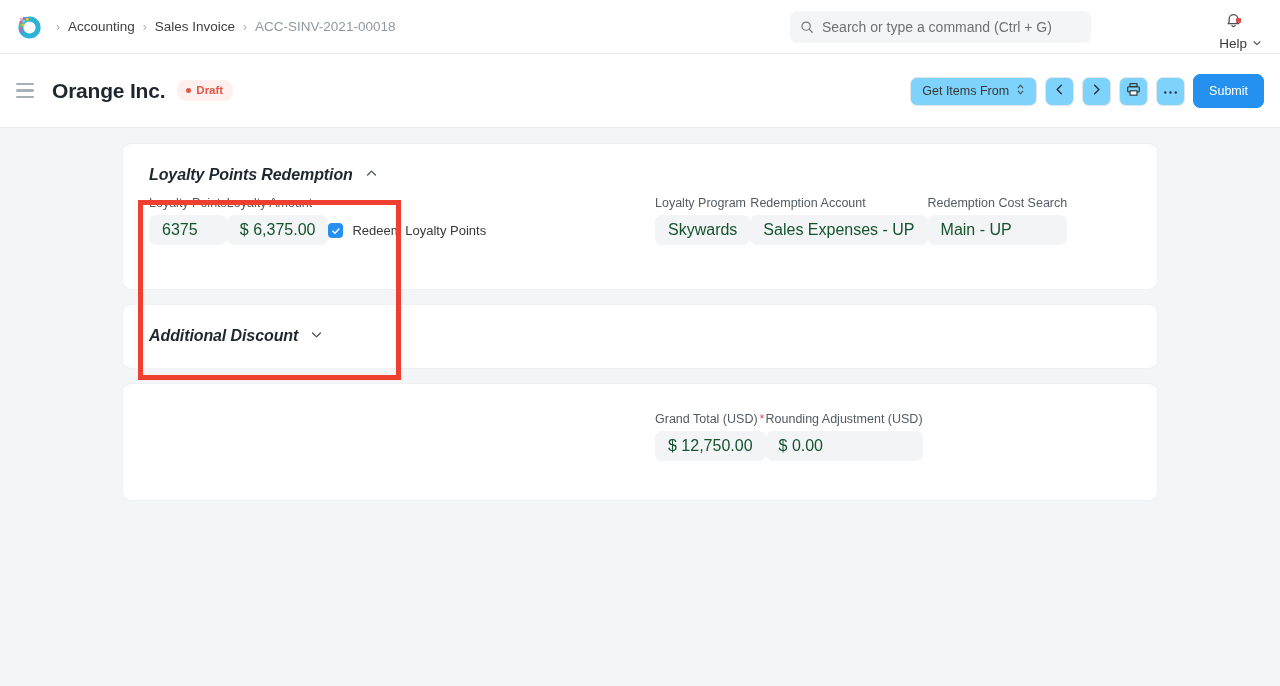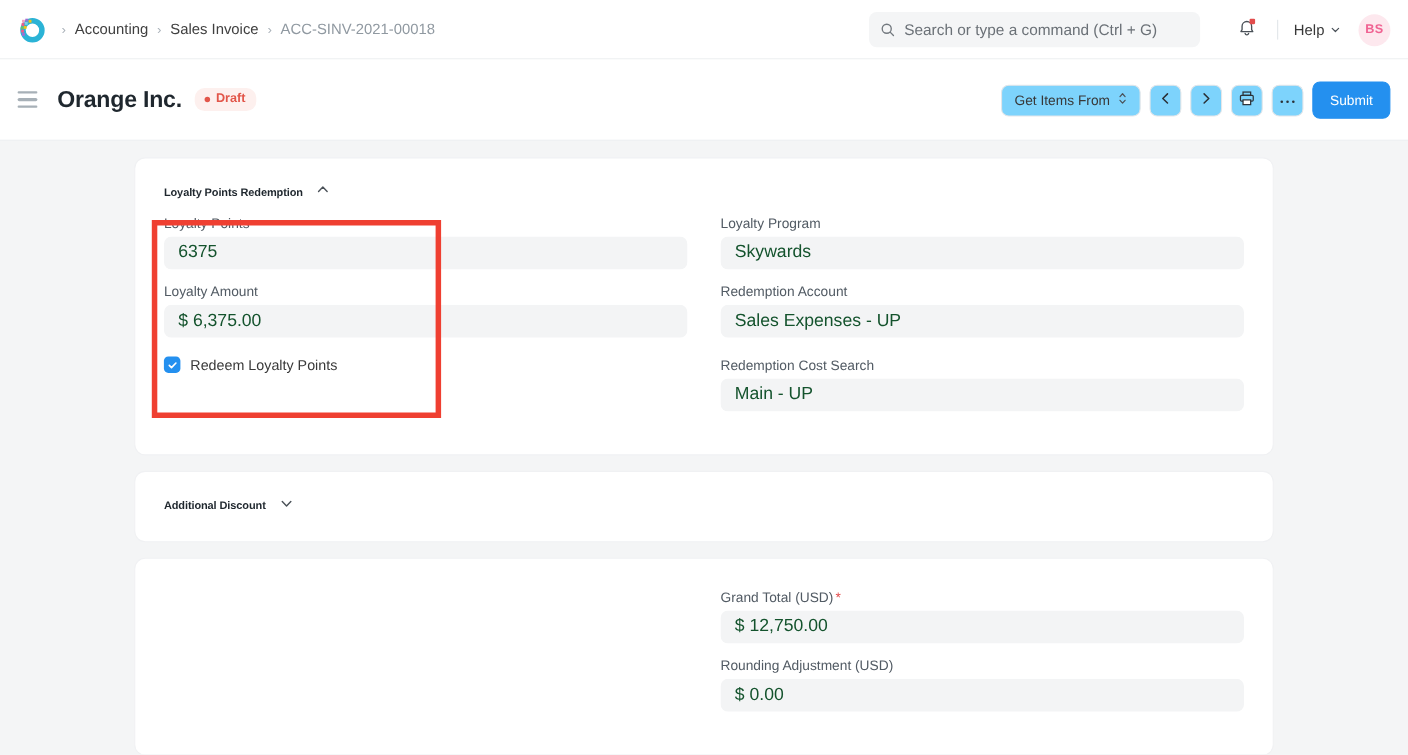--- a/index.html
+++ b/index.html
@@ -51,22 +51,22 @@
   .search-ico { flex: 0 0 auto; margin-right: 8px; display: flex; }
   .search-input {
     border: 0; outline: 0; background: transparent;
     font-family: inherit; font-size: 14px;
     color: #383838; width: 100%;
   }
   .search-input::placeholder { color: #6b7177; }
 
   .nav-right {
     position: absolute;
-    right: 16px; top: 0; height: 54px;
-    display: flex; align-items: center; gap: 0;
+    right: 16px; top: 12px; height: 54px;
+    display: flex; align-items: flex-start; gap: 0; flex-direction: column;
   }
   .bell-btn {
     width: 32px; height: 32px;
     display: flex; align-items: center; justify-content: center;
     border-radius: 6px; cursor: pointer; position: relative;
     background: transparent; border: 0;
   }
   .bell-dot {
     position: absolute;
     top: 6px; right: 8px;
@@ -178,32 +178,33 @@
     border-radius: 10px;
     border: 1px solid #f0f1f3;
     position: relative;
   }
   .section-head {
     display: flex; align-items: center; gap: 12px;
     padding: 22px 26px 0 26px;
     cursor: pointer;
   }
   .section-title {
-    font-size: 10px; font-weight: 700; color: #1f272e;
+    font-size: 16px; font-weight: 700; color: #1f272e;
     letter-spacing: -.1px;
+    font-style: italic;
   }
   .collapsed .section-head { padding: 22px 26px 23px 26px; }
 
   .grid2 {
     display: grid;
     grid-template-columns: 1fr 1fr;
     column-gap: 30px;
     padding: 12px 26px 26px 26px;
   }
-  .col { display: flex; flex-direction: column; }
+  .col { display: flex; flex-direction: row; }
 
   .field { margin-bottom: 13px; }
   .field-label {
     font-size: 12.5px;
     color: #525b64;
     margin-bottom: 5px;
     display: block;
   }
   .req { color: #e24c4c; margin-left: 2px; }
   .field-control {

